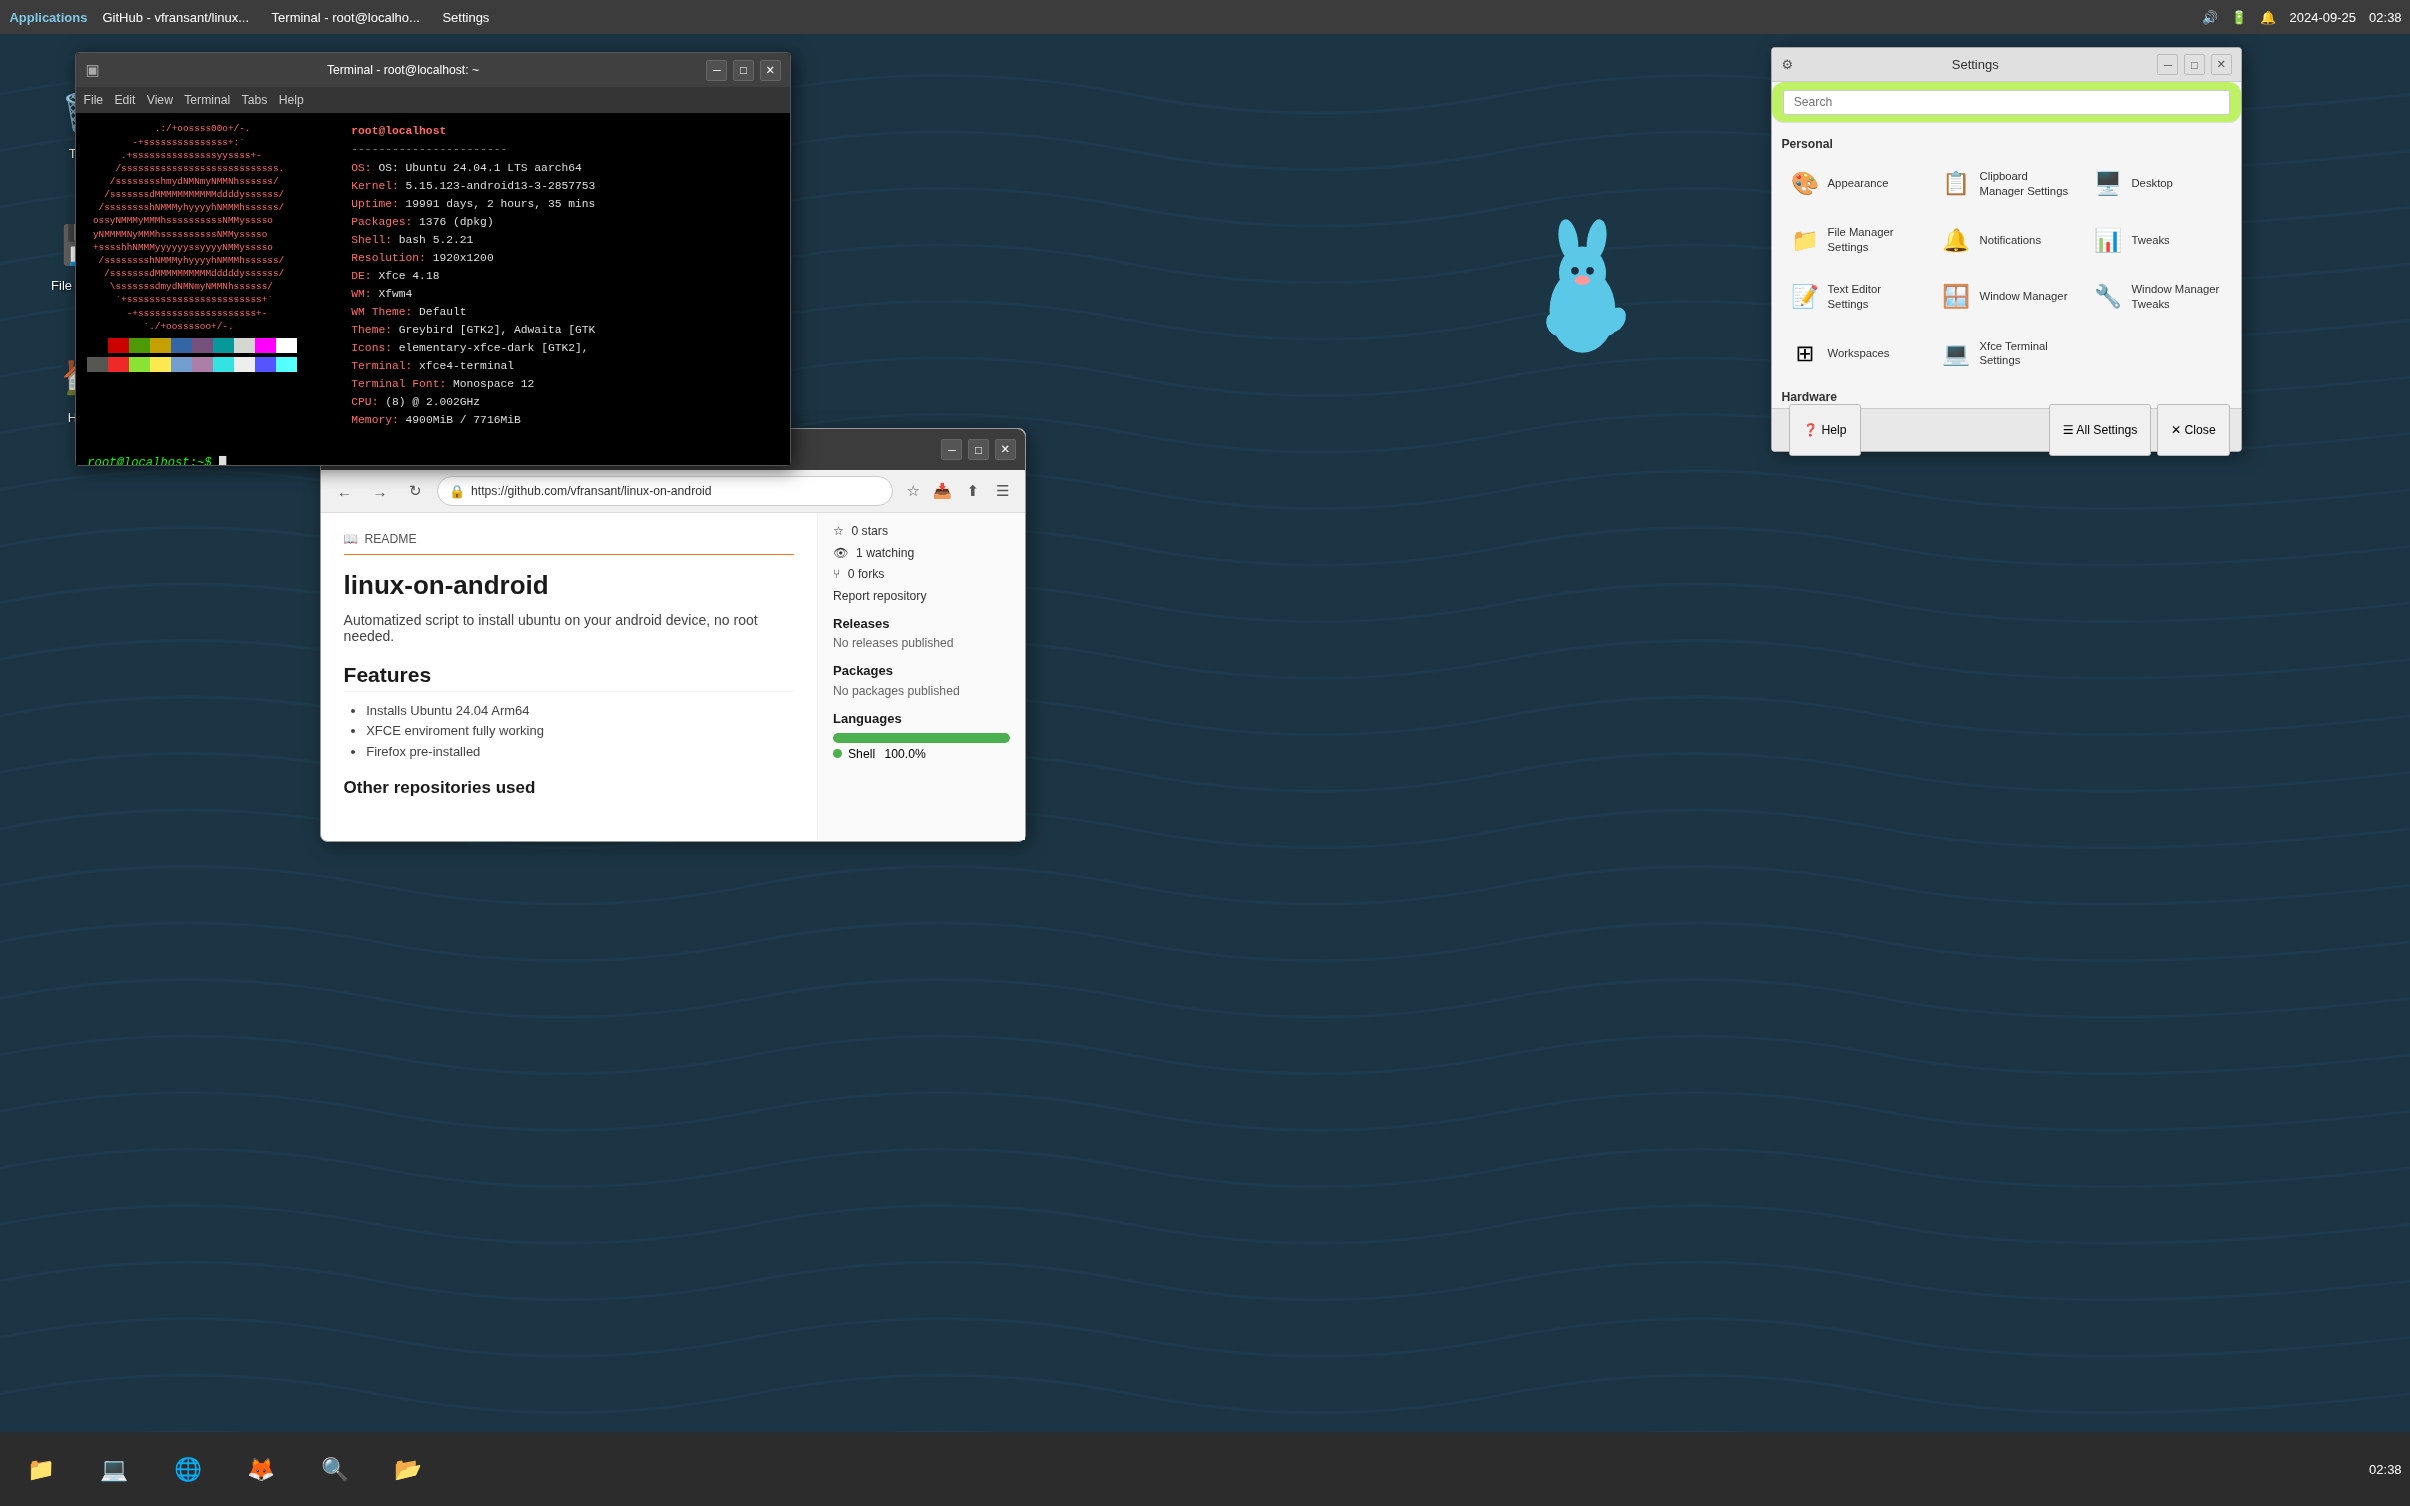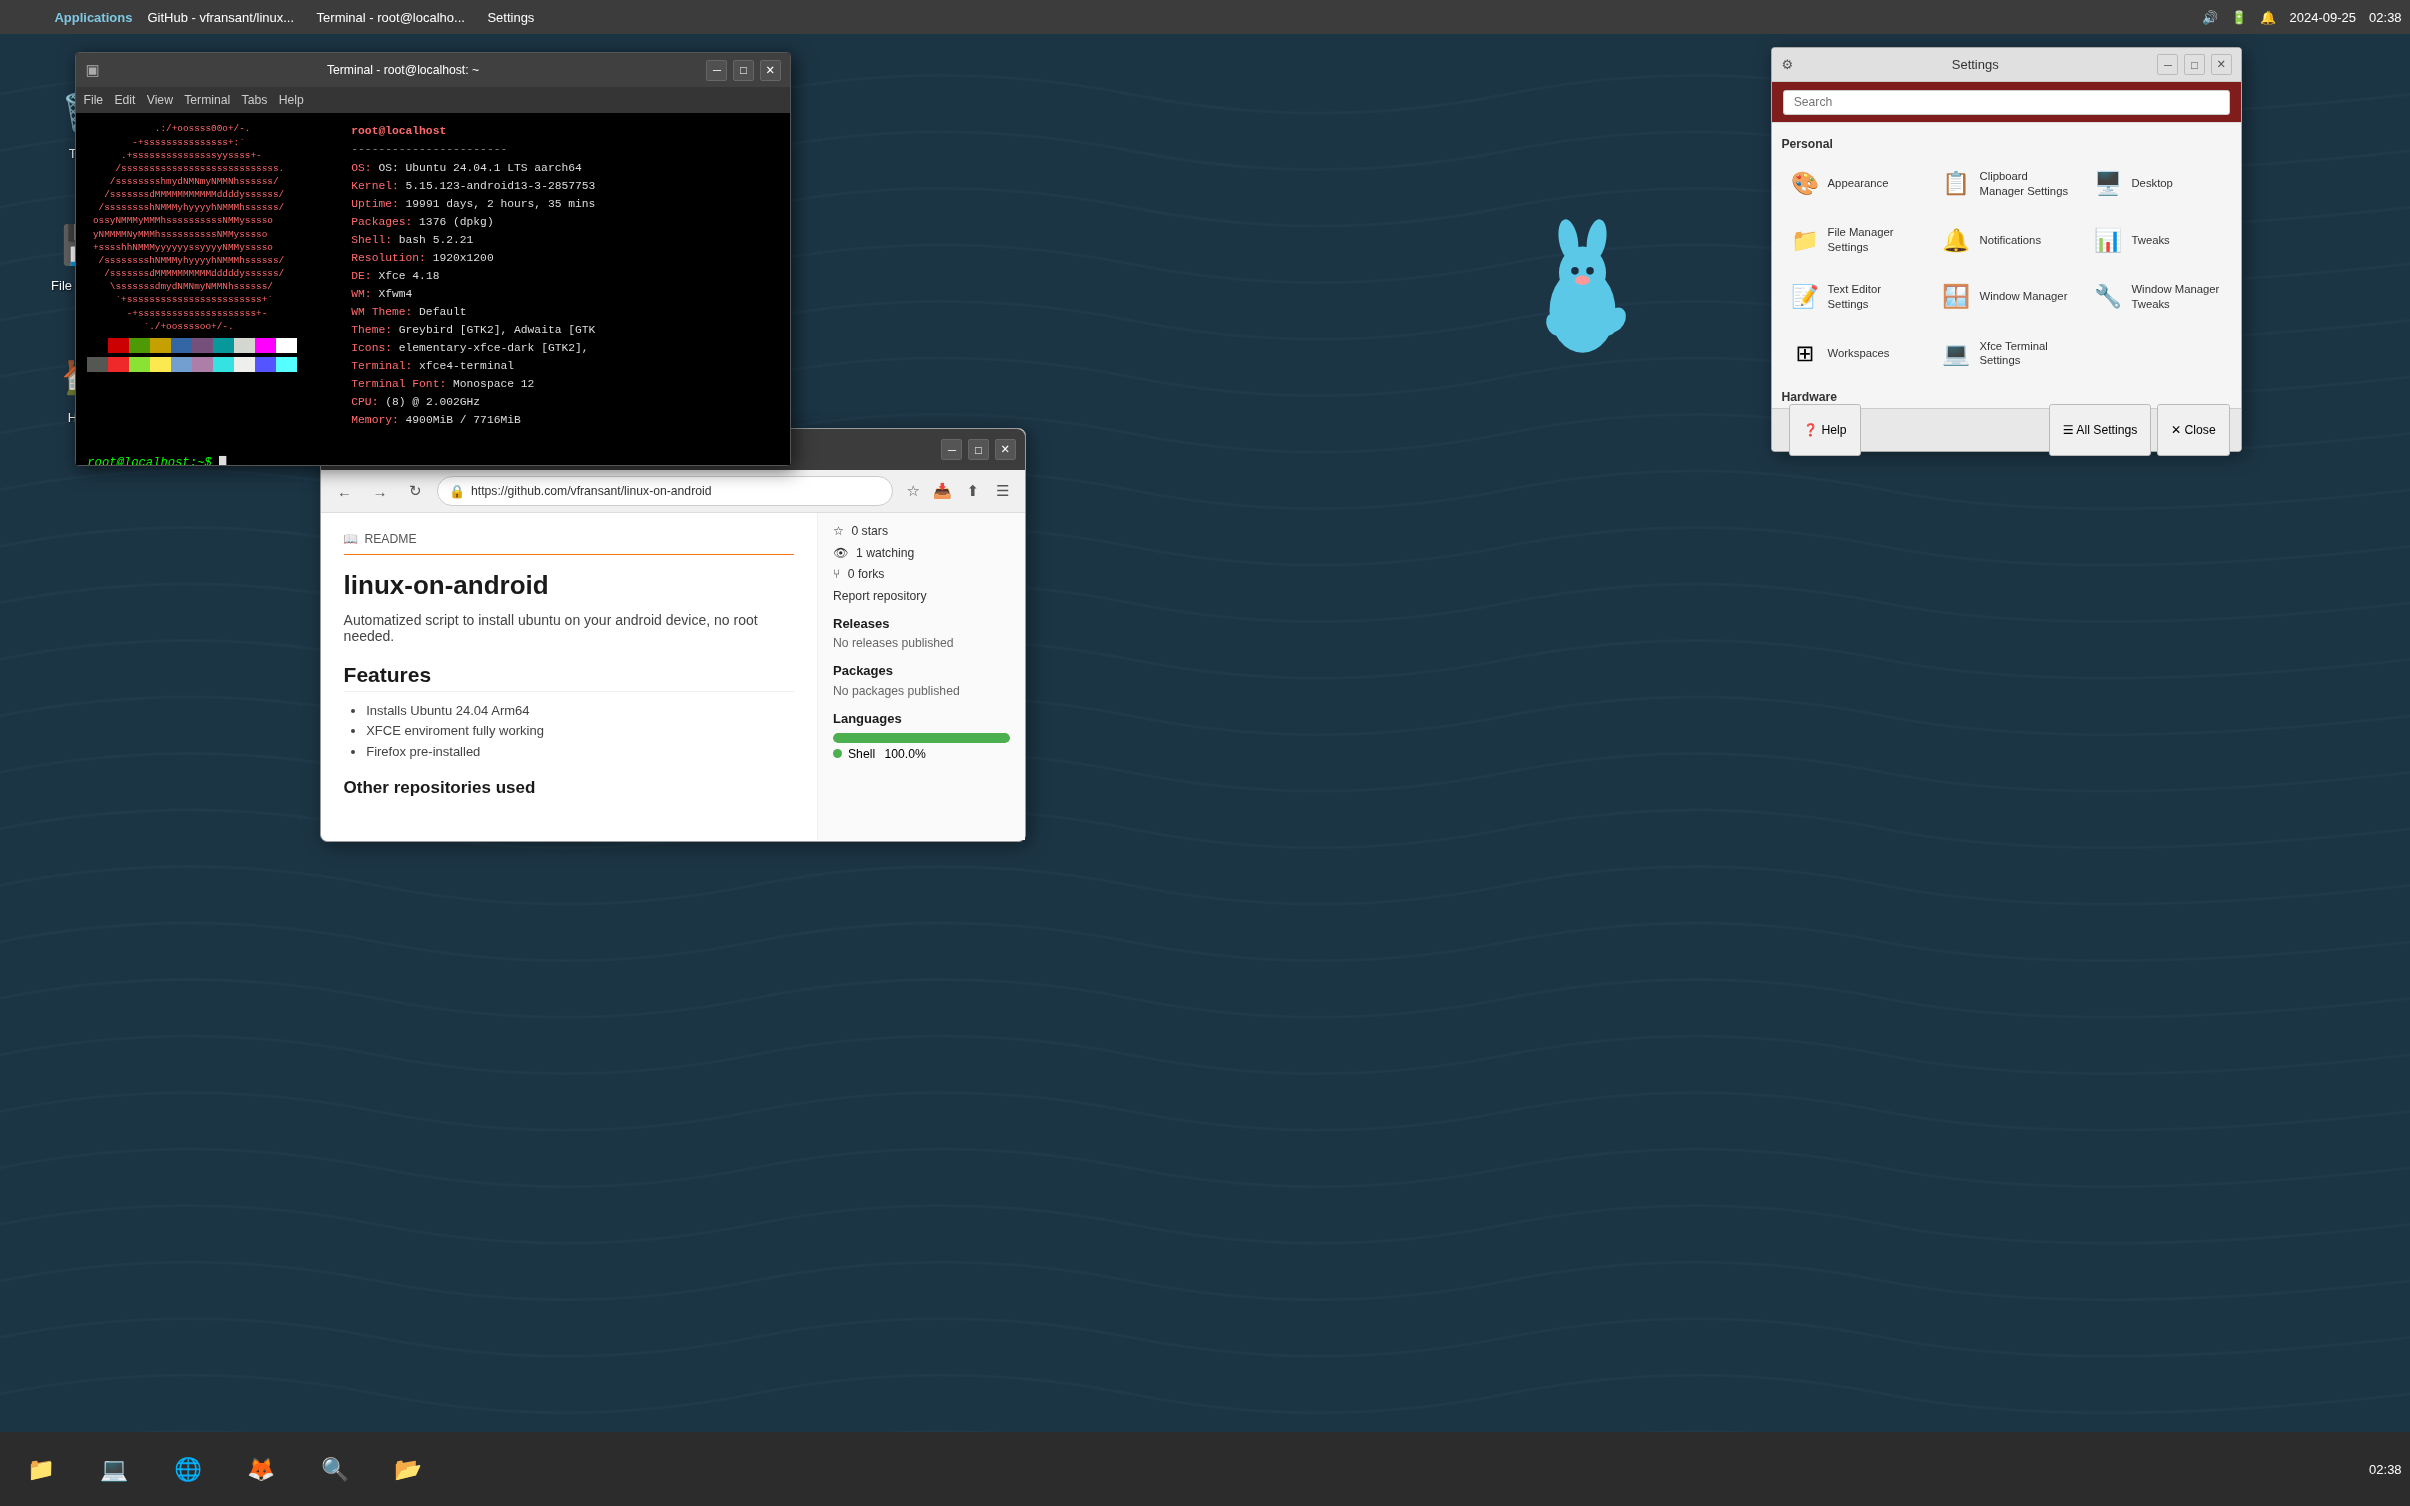--- a/index.html
+++ b/index.html
@@ -109,21 +109,20 @@
     }
     .top-panel-right {
       margin-left: auto;
       display: flex;
       align-items: center;
       gap: 13px;
     }
     .app-menu {
       font-weight: bold;
       color: #7ec8e3;
-      margin-left: 45px;
     }
 
     
     .terminal-window {
       position: absolute;
       top: 52px;
       left: 75px;
       width: 716px;
       height: 414px;
       background: #1a1a1a;
@@ -216,23 +215,24 @@
       border-radius: 3.8px 3.8px 0 0;
       border-bottom: 0.9px solid #ccc;
     }
     .settings-title {
       color: #333;
       font-size: 13px;
       flex: 1;
       text-align: center;
     }
     .settings-search {
-      background: #7f1d1d;
+      background: #bef264;
       padding: 7.5px 11.3px;
       border-bottom: 0.9px solid #ddd;
+      border-radius: 12px;
     }
     .settings-search input {
       width: 100%;
       padding: 4.7px 9.4px;
       border: 0.9px solid #ccc;
       border-radius: 2.8px;
       font-size: 12.2px;
       background: white;
     }
     .settings-body {

